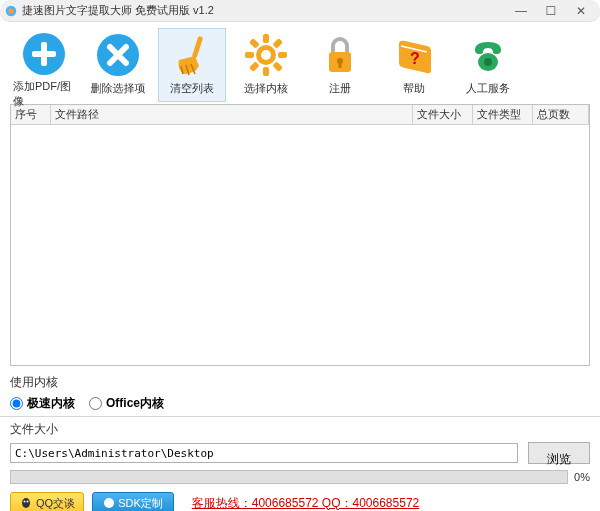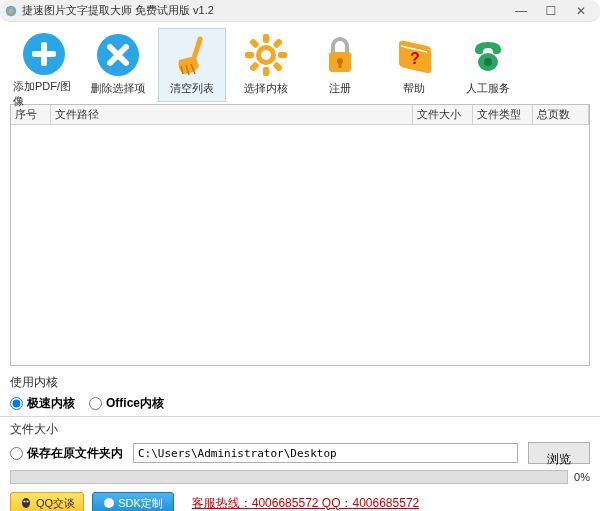--- a/index.html
+++ b/index.html
@@ -151,24 +151,20 @@
       <b>极速内核</b>
     </label>
   <label class="radio-item">
       <input type="radio" name="kernel" style=""> 
       <b>Office内核</b>
     </label>
 </div>
 
 <div class="section-label">文件大小</div>
 <div class="output-row">
-  <label class="radio-item">
-      <input type="radio" name="output" style=""> 
-      <b>保存在原文件夹内</b>
-    </label>
   <input class="path-input" value="C:\Users\Administrator\Desktop" style="">
   <button class="browse-btn">浏览</button>
 </div>
 
 <div class="progress-row">
   <div class="progress-bar"></div>
   <span class="pct">0%</span>
 </div>
 
 <div class="footer">

